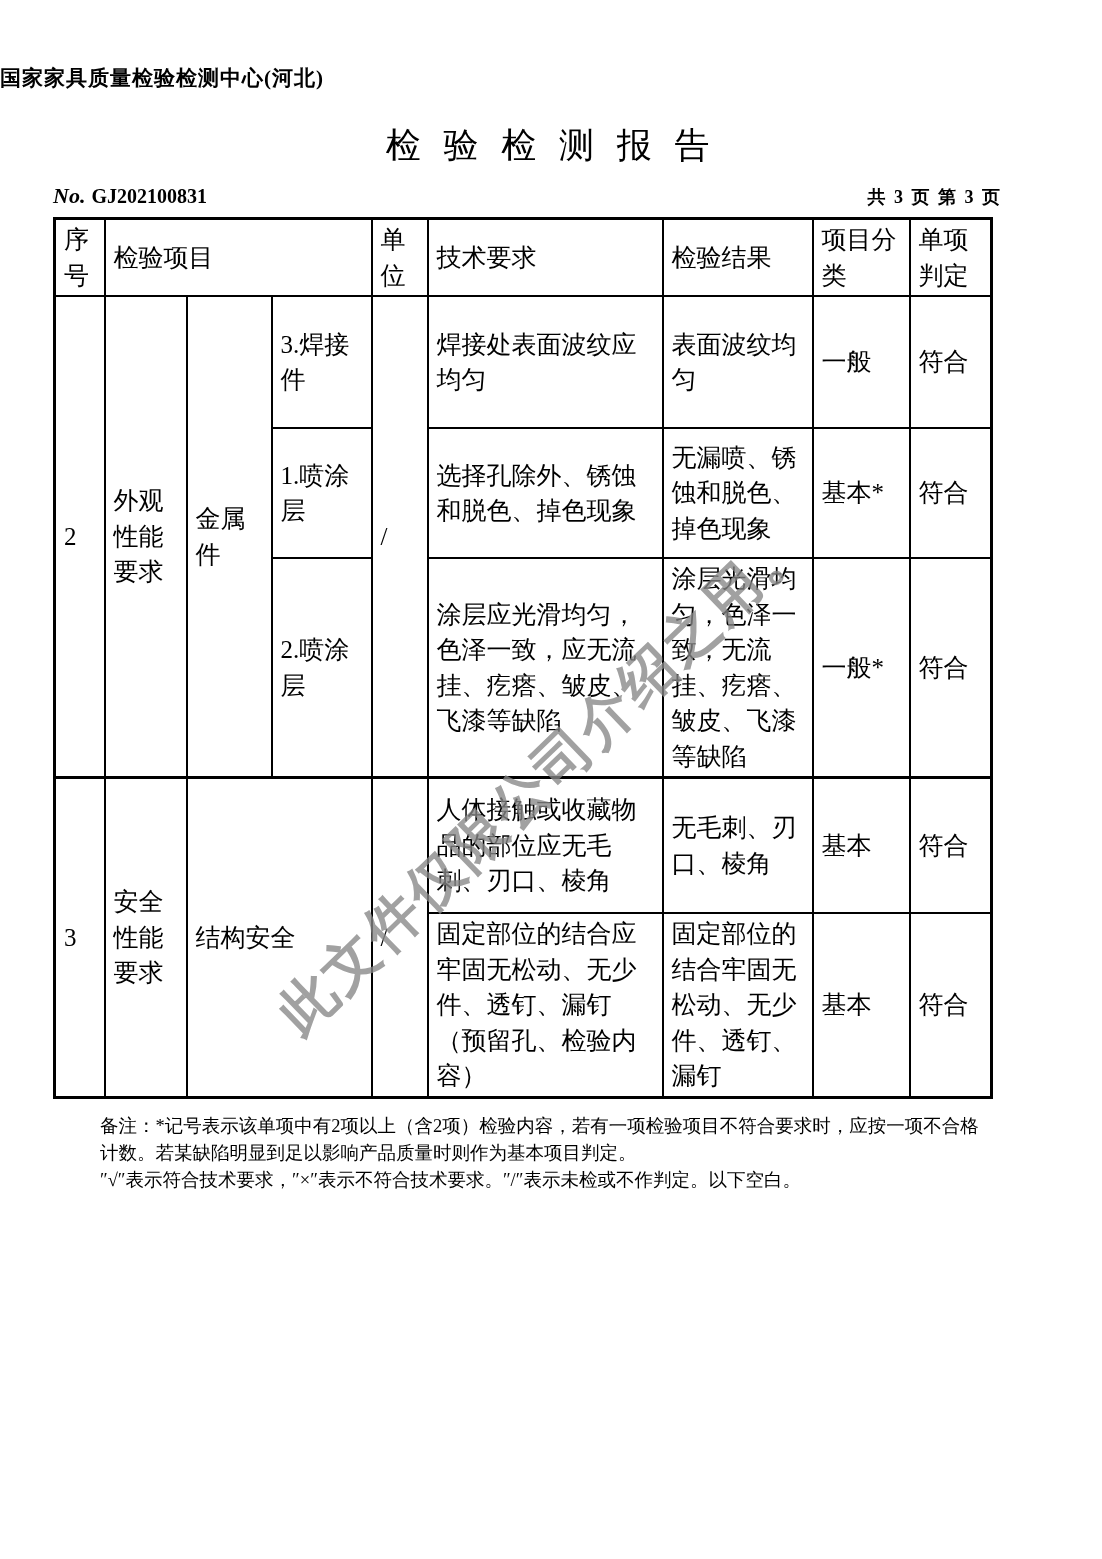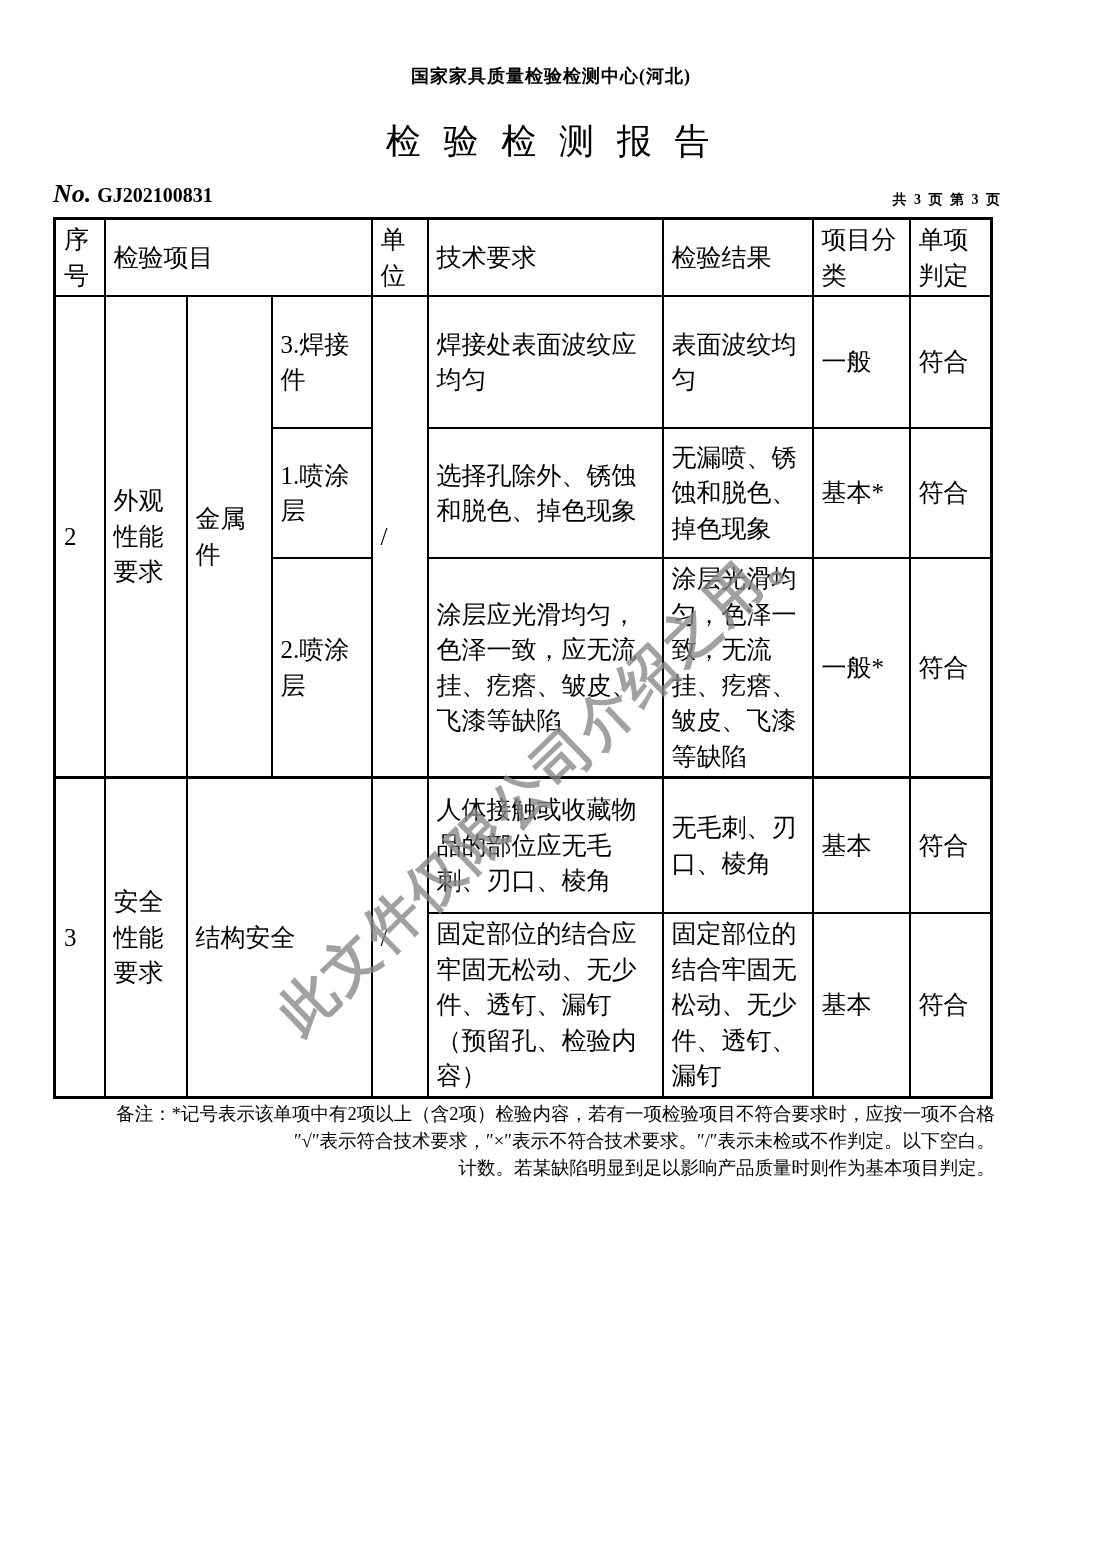--- a/index.html
+++ b/index.html
@@ -6,22 +6,22 @@
   body{
     width:1102px;height:1559px;
     background:#ffffff;
     position:relative;
     font-family:"Liberation Serif","DejaVu Serif",serif;
     color:#000;
     overflow:hidden;
   }
   .org-title{
     margin-top:64px;
-    text-align:center;
-    font-size:18px;
+    text-align:left;
+    font-size:21px;
     font-weight:bold;
     letter-spacing:1px;
   }
   .report-title{
     margin-top:30px;
     text-align:center;
     font-size:35px;
     font-weight:normal;
     letter-spacing:7px;
   }
@@ -29,22 +29,22 @@
     margin-top:14px;
     margin-left:53px;
     margin-right:100px;
     width:949px;
     display:flex;
     justify-content:space-between;
     align-items:flex-end;
     font-size:20px;
     font-weight:bold;
   }
-  .no-label{font-style:italic;font-size:26px;margin-right:6px;}
-  .pagination{font-size:14px;letter-spacing:2px;}
+  .no-label{font-style:italic;font-size:22px;margin-right:6px;}
+  .pagination{font-size:18px;letter-spacing:2px;}
   table.report{
     margin-left:53px;
     margin-top:8px;
     border-collapse:collapse;
     table-layout:fixed;
     width:937px;
     font-size:25px;
   }
   table.report td,table.report th{
     border:2px solid #000;
@@ -59,25 +59,24 @@
   tr.section-split td{border-top:3px solid #000;}
   th.hdr{text-align:center;height:46px;padding:2px;}
   td.c-center{text-align:center;padding:2px;}
   tr.r-a td{height:126px;}
   tr.r-b td{height:124px;}
   tr.r-c td{height:148px;}
   tr.r-d td{height:129px;}
   tr.r-e td{height:129px;}
   .footnote{
     margin-left:100px;
-    margin-top:2px;
+    margin-top:14px;
     width:895px;
     font-size:18.5px;
     line-height:27px;
-    text-align:right;
   }
   .watermark{
     position:absolute;
     left:543px;
     top:778px;
     transform:translate(-50%,-50%) rotate(-44deg);
     transform-origin:center;
     font-size:56px;
     font-weight:bold;
     letter-spacing:3px;
@@ -168,17 +167,17 @@
     <td>固定部位的结合应牢固无松动、无少件、透钉、漏钉（预留孔、检验内容）</td>
     <td>固定部位的结合牢固无松动、无少件、透钉、漏钉</td>
     <td>基本</td>
     <td>符合</td>
   </tr>
 </tbody>
   </table>
 
 <div class="footnote">
   <div>备注：*记号表示该单项中有2项以上（含2项）检验内容，若有一项检验项目不符合要求时，应按一项不合格</div>
+  <div>计数。若某缺陷明显到足以影响产品质量时则作为基本项目判定。</div>
   <div>″√″表示符合技术要求，″×″表示不符合技术要求。″/″表示未检或不作判定。以下空白。</div>
-  <div>计数。若某缺陷明显到足以影响产品质量时则作为基本项目判定。</div>
 </div>
 
 <div class="watermark">此文件仅限公司介绍之用。</div>
 
 </body></html>

